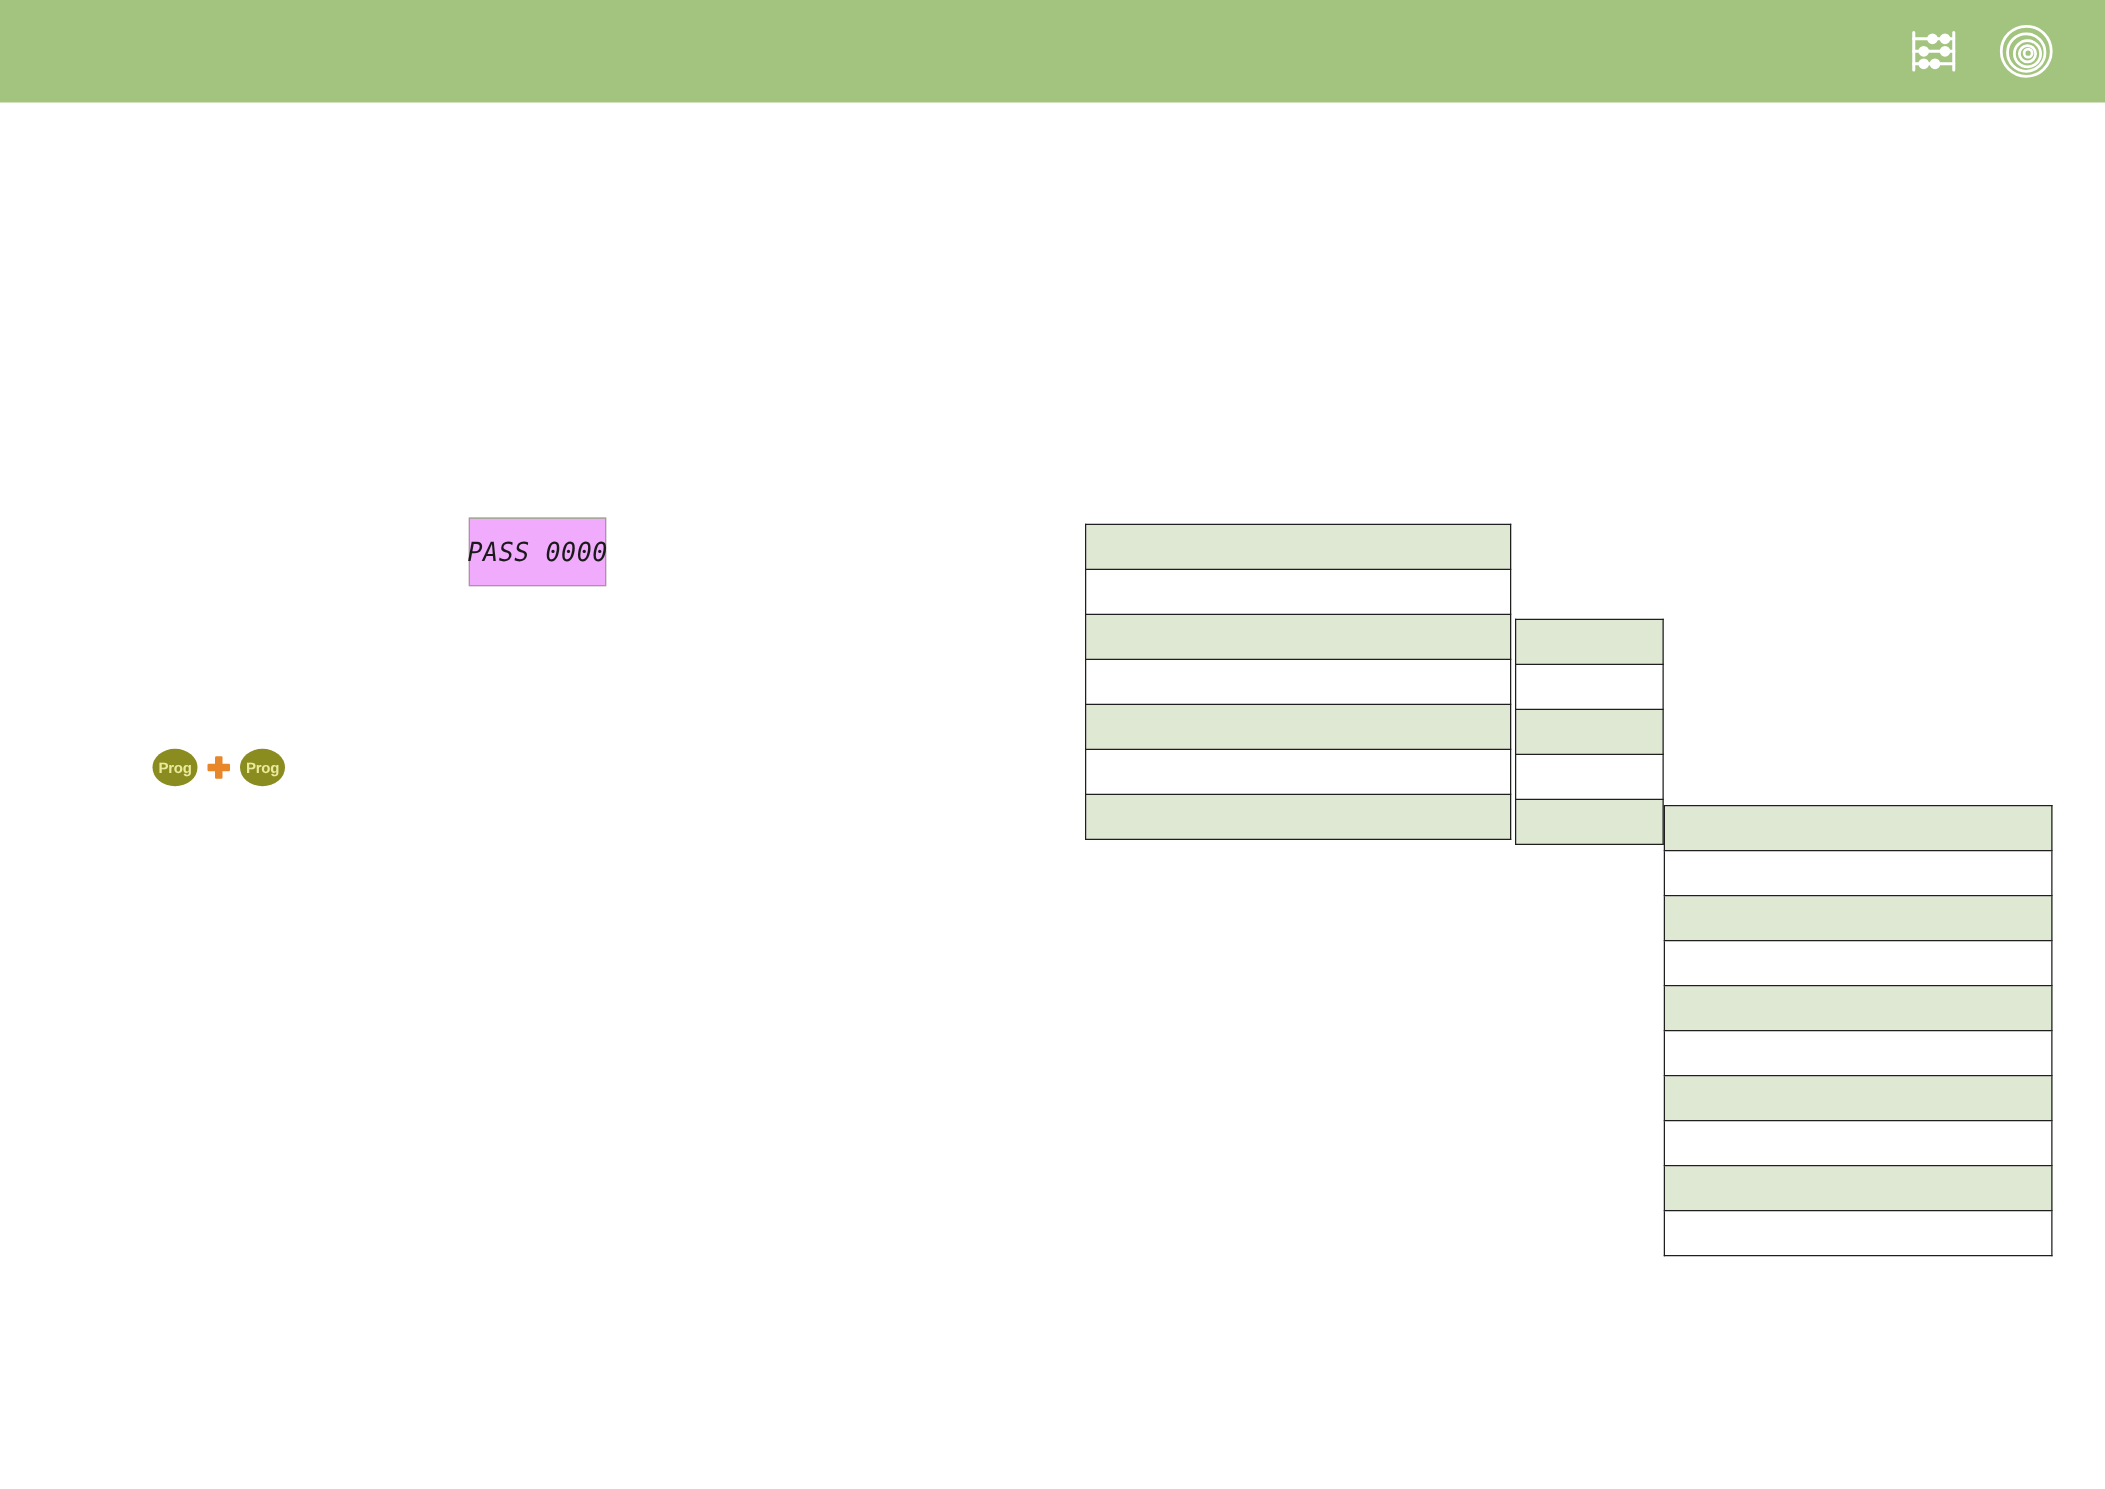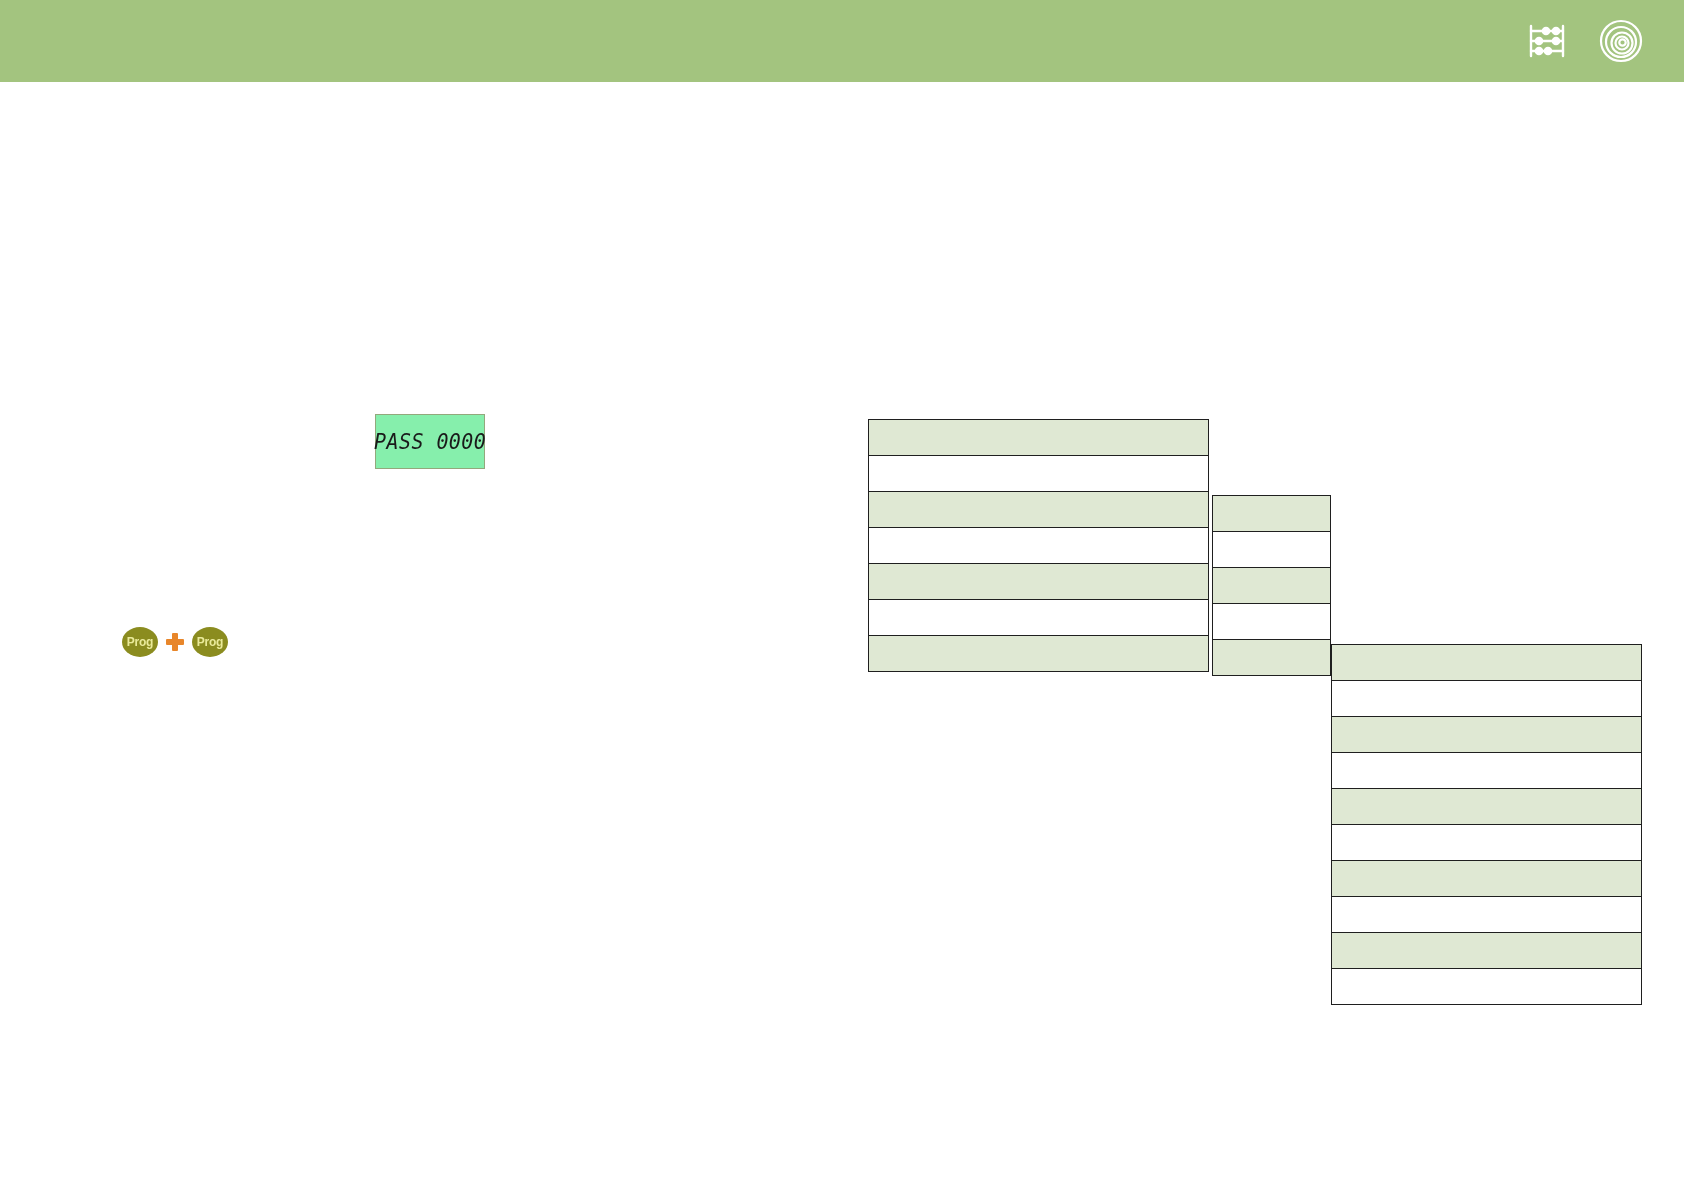--- a/index.html
+++ b/index.html
@@ -41,42 +41,42 @@
   }
 
   
   .lcd-box {
     position: absolute;
     left: 375px;
     top: 414px;
     width: 110px;
     height: 55px;
     border: 1.5px solid #93a87c;
-    background: #86efac;
+    background: #f0abfc;
     display: flex;
     align-items: center;
     justify-content: center;
     box-sizing: border-box;
   }
   .lcd-text {
     font-family: "DejaVu Sans Mono", "Liberation Mono", monospace;
     font-size: 21px;
     font-style: italic;
     font-weight: 400;
     letter-spacing: 0.5px;
     color: #1a1a1a;
     white-space: nowrap;
     transform: scaleX(0.95);
   }
 
   
   .key-combo {
     position: absolute;
     left: 122px;
-    top: 627px;
+    top: 599px;
     display: flex;
     align-items: center;
     gap: 7px;
   }
   .key-pill {
     width: 36px;
     height: 30px;
     border-radius: 50%;
     background: #8b8c1f;
     color: #eaea9a;

